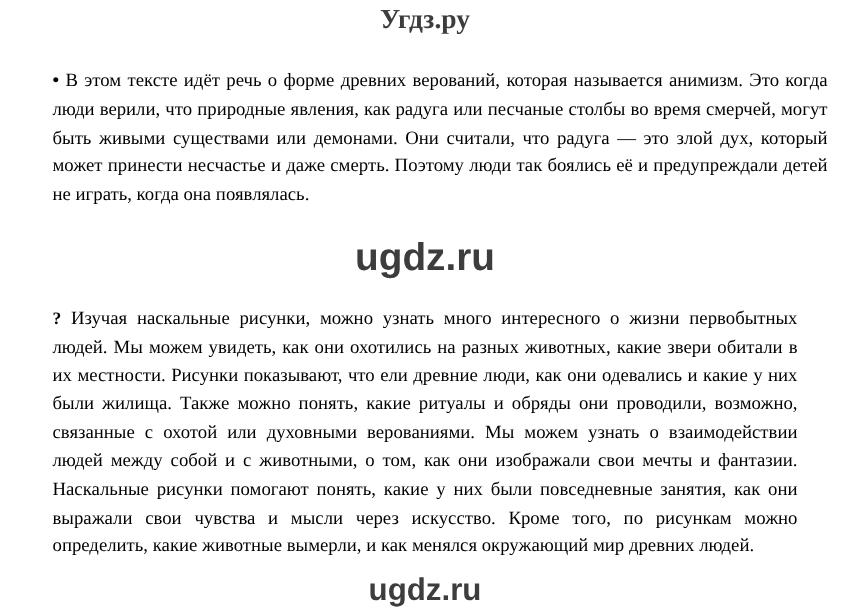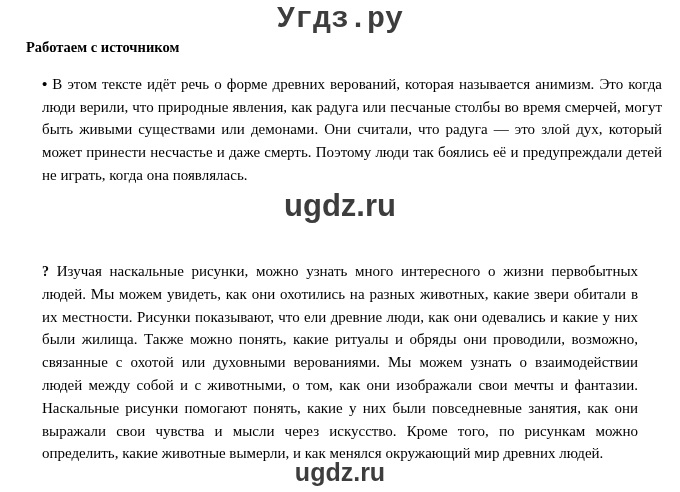--- a/index.html
+++ b/index.html
@@ -18,23 +18,23 @@
   .page {
     position: relative;
     width: 680px;
     height: 492px;
   }
   .watermark-top {
     position: absolute;
     top: 2px;
     left: 50%;
     transform: translateX(-50%);
-    font-family: Liberation Mono, monospace;
+    font-family: Liberation Serif, serif;
     font-weight: bold;
-    font-size: 30px;
+    font-size: 22px;
     color: #3d3d3d;
     letter-spacing: 0px;
     white-space: nowrap;
   }
   .watermark-mid {
     position: absolute;
     top: 188px;
     left: 50%;
     transform: translateX(-50%);
     font-family: "Liberation Sans", sans-serif;
@@ -71,41 +71,40 @@
     font-size: 15px;
     line-height: 1.52;
     margin: 16px;
     text-align: justify;
   }
   .para-1 {
     width: 620px;
   }
   .block-2 {
     position: absolute;
-    top: 244px;
+    top: 228px;
     left: 26px;
     width: 628px;
   }
   .marker {
     font-weight: bold;
   }
   .q-mark {
     font-weight: bold;
     font-size: 14px;
   }
 </style>
 </head>
 <body>
 
 <div class="page">
 
   <div class="watermark-top">Угдз.ру</div>
 
   <div class="content">
-    <div class="heading">Работаем с источником</div>
     <p class="para para-1"><span class="marker">•</span> <span>В этом тексте идёт речь о форме древних верований, которая называется анимизм. Это когда люди верили, что природные явления, как радуга или песчаные столбы во время смерчей, могут быть живыми существами или демонами. Они считали, что радуга — это злой дух, который может принести несчастье и даже смерть. Поэтому люди так боялись её и предупреждали детей не играть, когда она появлялась.</span></p>
   </div>
 
   <div class="watermark-mid">ugdz.ru</div>
 
   <div class="block-2">
     <p class="para"><span class="q-mark">?</span> <span>Изучая наскальные рисунки, можно узнать много интересного о жизни первобытных людей. Мы можем увидеть, как они охотились на разных животных, какие звери обитали в их местности. Рисунки показывают, что ели древние люди, как они одевались и какие у них были жилища. Также можно понять, какие ритуалы и обряды они проводили, возможно, связанные с охотой или духовными верованиями. Мы можем узнать о взаимодействии людей между собой и с животными, о том, как они изображали свои мечты и фантазии. Наскальные рисунки помогают понять, какие у них были повседневные занятия, как они выражали свои чувства и мысли через искусство. Кроме того, по рисункам можно определить, какие животные вымерли, и как менялся окружающий мир древних людей.</span></p>
   </div>
 
   <div class="watermark-bottom">ugdz.ru</div>

